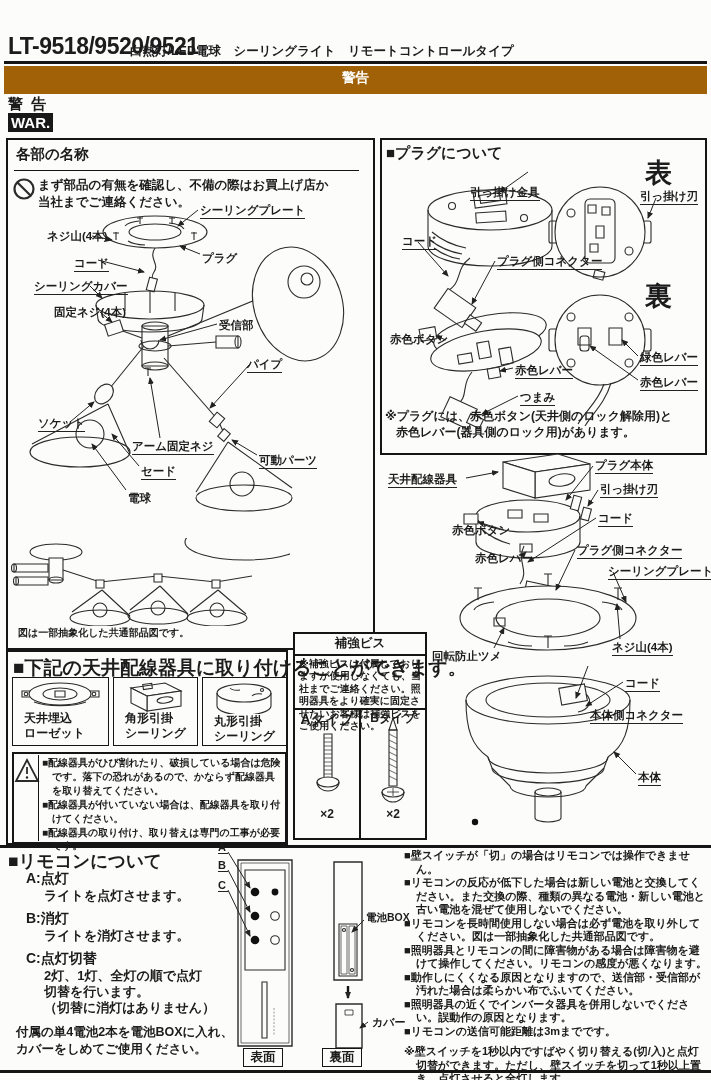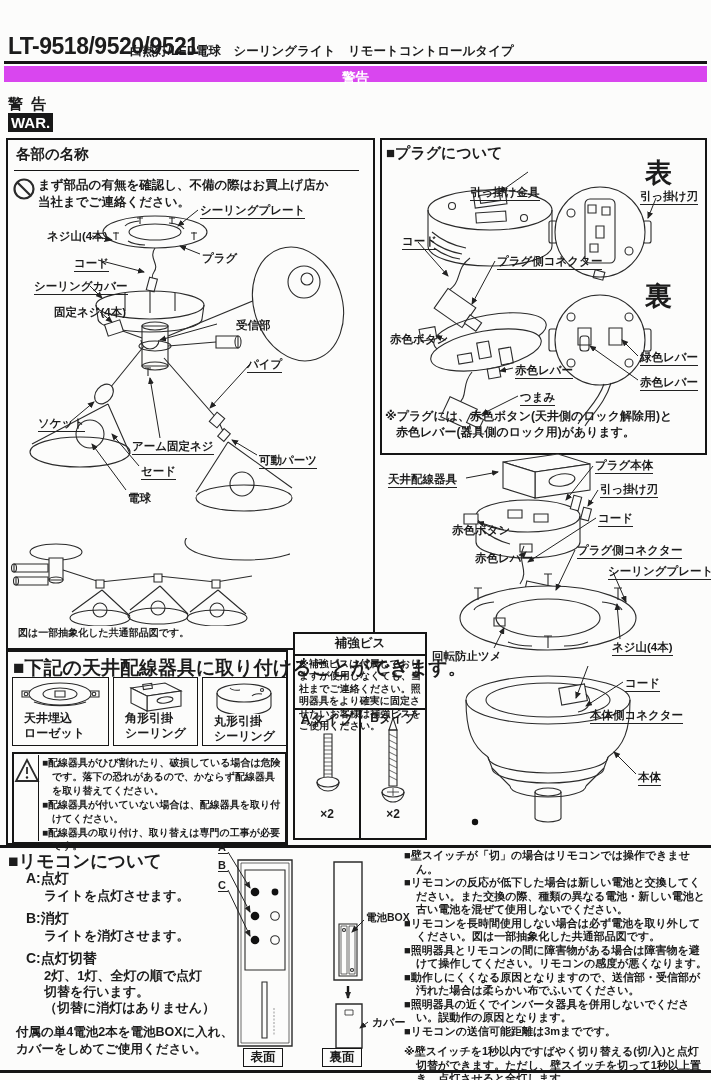--- a/index.html
+++ b/index.html
@@ -11,21 +11,21 @@
   .lbl{position:absolute;font-weight:bold;font-size:11.5px;line-height:1.1;white-space:nowrap;}
   .u{border-bottom:1.2px solid #222;padding-bottom:1px;}
   .rule{position:absolute;background:#151515;}
   svg.d{position:absolute;}
   svg.d *{vector-effect:non-scaling-stroke;}
   .sk{stroke:#2b2b2b;stroke-width:1.1;fill:none;}
   .skf{stroke:#2b2b2b;stroke-width:1.1;fill:#fcfcfb;}
   .ld{stroke:#222;stroke-width:1;fill:none;}
   .h-model{position:absolute;left:8px;top:33px;font-size:23px;font-weight:bold;letter-spacing:-0.5px;}
   .h-sub{position:absolute;left:130px;top:43px;font-size:12.5px;font-weight:bold;}
-  .warnbar{position:absolute;left:4px;top:66px;width:703px;height:16px;background:#d946ef;color:#fff;
+  .warnbar{position:absolute;left:4px;top:66px;width:703px;height:28px;background:#a16207;color:#fff;
            font-size:13.5px;font-weight:bold;text-align:center;line-height:24px;}
   .warnhead{position:absolute;left:8px;top:95px;font-size:15px;font-weight:bold;letter-spacing:2px;}
   .warnbadge{position:absolute;left:8px;top:113px;background:#181818;color:#fff;font-size:15px;
              font-weight:bold;padding:1px 3px;}
   .warntext{position:absolute;left:50px;top:97px;width:655px;font-size:12px;font-weight:bold;line-height:1.45;}
   .sect-title{position:absolute;font-weight:bold;}
   .fn-key{font-size:14px;font-weight:bold;}
   .fn-desc{position:absolute;font-size:13px;font-weight:bold;}
   .rn{font-size:11px;font-weight:bold;line-height:13.5px;margin:0;padding-left:12px;text-indent:-12px;}
   .fw{font-size:10px;font-weight:bold;line-height:13.9px;margin:0;padding-left:10px;text-indent:-10px;}
@@ -127,21 +127,21 @@
     <line x1="118" y1="294" x2="84" y2="248" class="ld" marker-end="url(#m1)"></line>
     <line x1="249" y1="259" x2="224" y2="244" class="ld" marker-end="url(#m1)"></line>
   </svg>
 
   <div class="lbl u" style="left:200px;top:204px;">シーリングプレート</div>
   <div class="lbl" style="left:47px;top:230px;">ネジ山(4本)</div>
   <div class="lbl" style="left:202px;top:252px;">プラグ</div>
   <div class="lbl u" style="left:74px;top:257px;">コード</div>
   <div class="lbl u" style="left:34px;top:280px;">シーリングカバー</div>
   <div class="lbl" style="left:54px;top:306px;">固定ネジ(4本)</div>
-  <div class="lbl" style="left:236px;top:319px;">受信部</div>
+  <div class="lbl" style="left:219px;top:319px;">受信部</div>
   <div class="lbl u" style="left:247px;top:358px;">パイプ</div>
   <div class="lbl u" style="left:38px;top:417px;">ソケット</div>
   <div class="lbl u" style="left:132px;top:440px;">アーム固定ネジ</div>
   <div class="lbl u" style="left:141px;top:465px;">セード</div>
   <div class="lbl" style="left:128px;top:492px;">電球</div>
   <div class="lbl u" style="left:259px;top:454px;">可動パーツ</div>
 
   <svg class="d" style="left:8px;top:538px;" width="282" height="88" viewBox="0 0 282 88">
     <ellipse cx="237" cy="4" rx="60" ry="18" class="sk"></ellipse>
     <ellipse cx="48" cy="14" rx="26" ry="8" class="sk"></ellipse>

